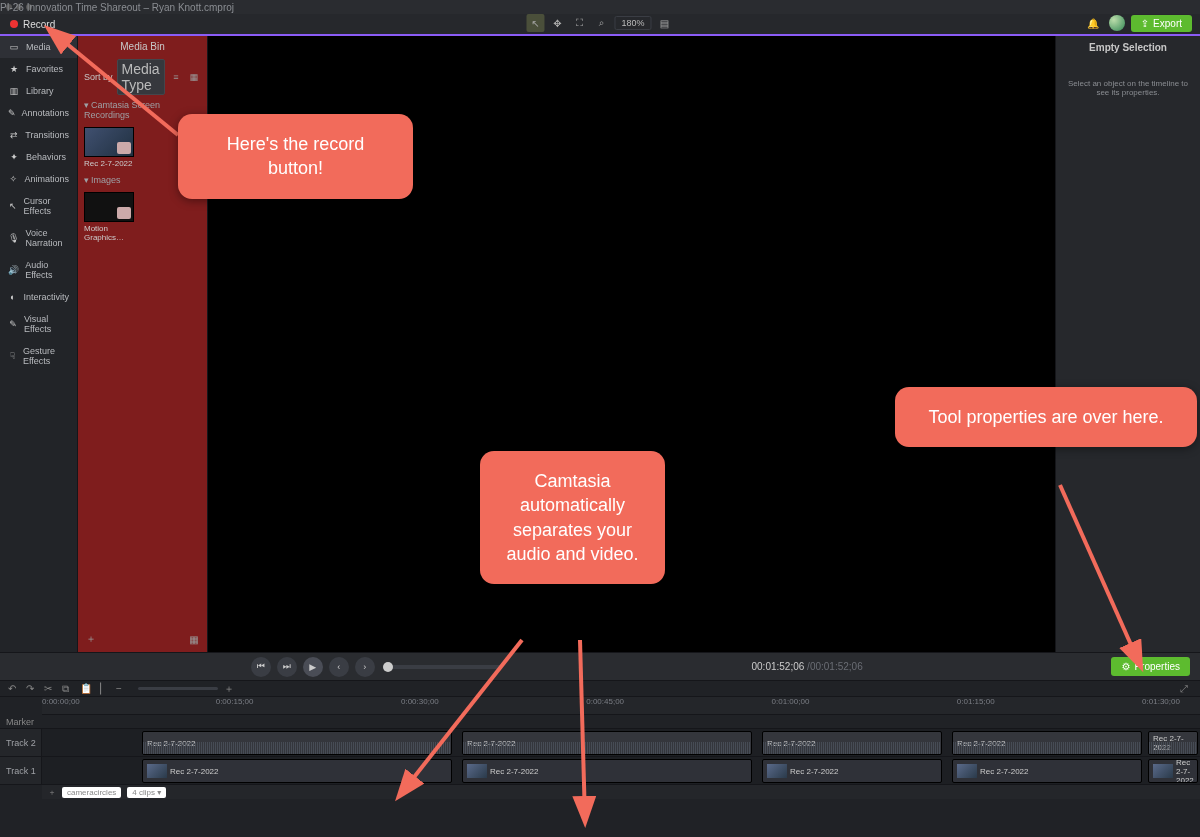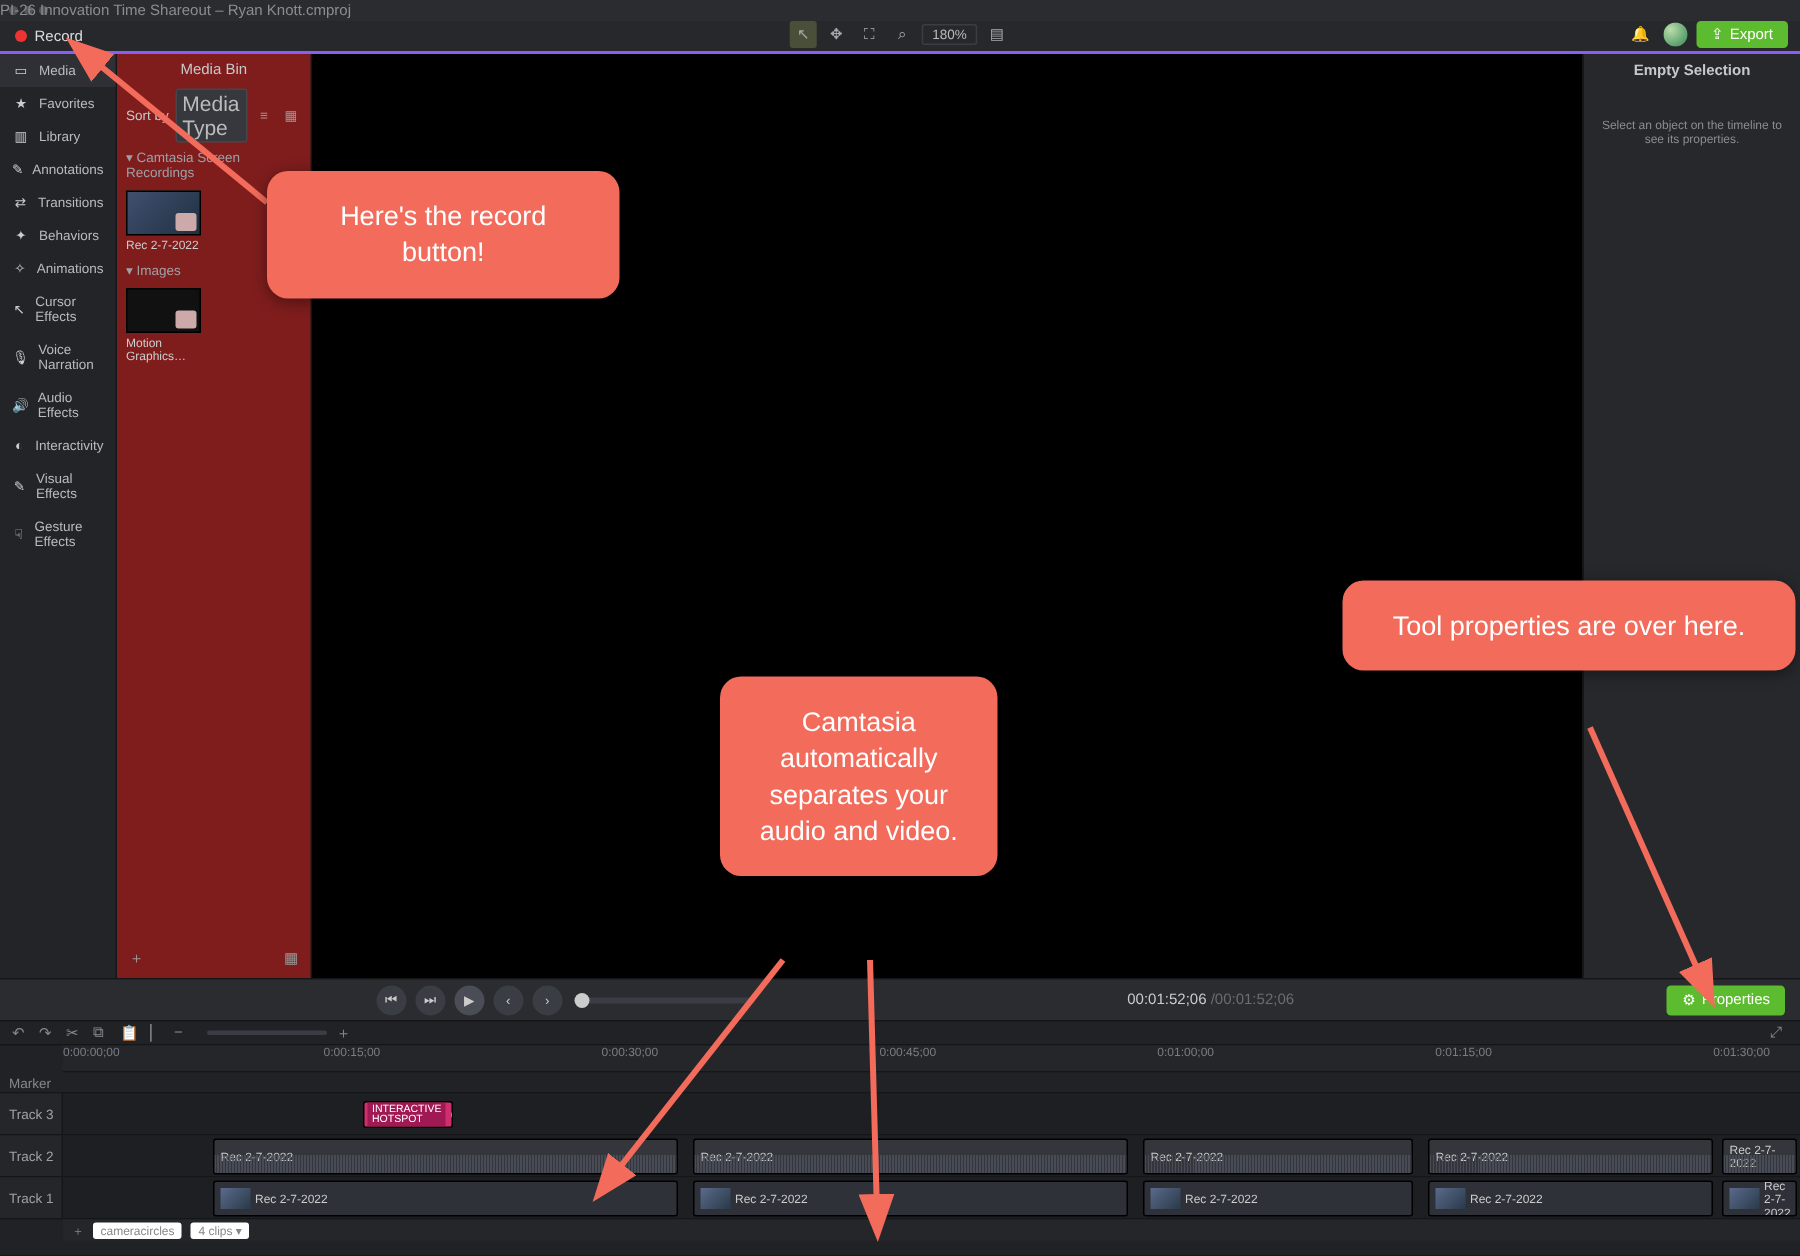--- a/index.html
+++ b/index.html
@@ -357,29 +357,20 @@
     <span class="tick" style="left:31%">0:00:30;00</span>
     <span class="tick" style="left:47%">0:00:45;00</span>
     <span class="tick" style="left:63%">0:01:00;00</span>
     <span class="tick" style="left:79%">0:01:15;00</span>
     <span class="tick" style="left:95%">0:01:30;00</span>
   </div>
   <div class="marker-row">
     <span>Marker</span>
   </div>
 
-  <div class="track">
-    <div class="track-label">Track 3</div>
-    <div class="track-body">
-      <div class="clip callout">
-        <span class="tag">INTERACTIVE HOTSPOT</span>
-        <span>Callout</span>
-      </div>
-    </div>
-  </div>
 
   <div class="track track2">
     <div class="track-label">Track 2</div>
     <div class="track-body">
       <div class="clip" style="left:100px; width:310px;">
           <span>Rec 2-7-2022</span>
           <div class="wave"></div>
         </div>
       <div class="clip" style="left:420px; width:290px;">
           <span>Rec 2-7-2022</span>

